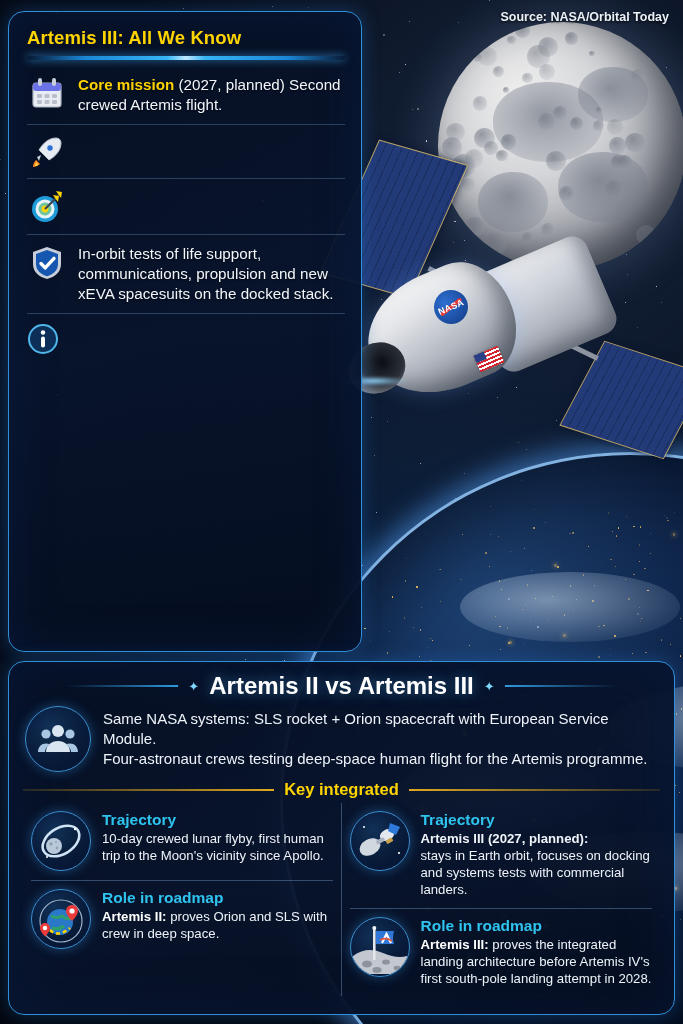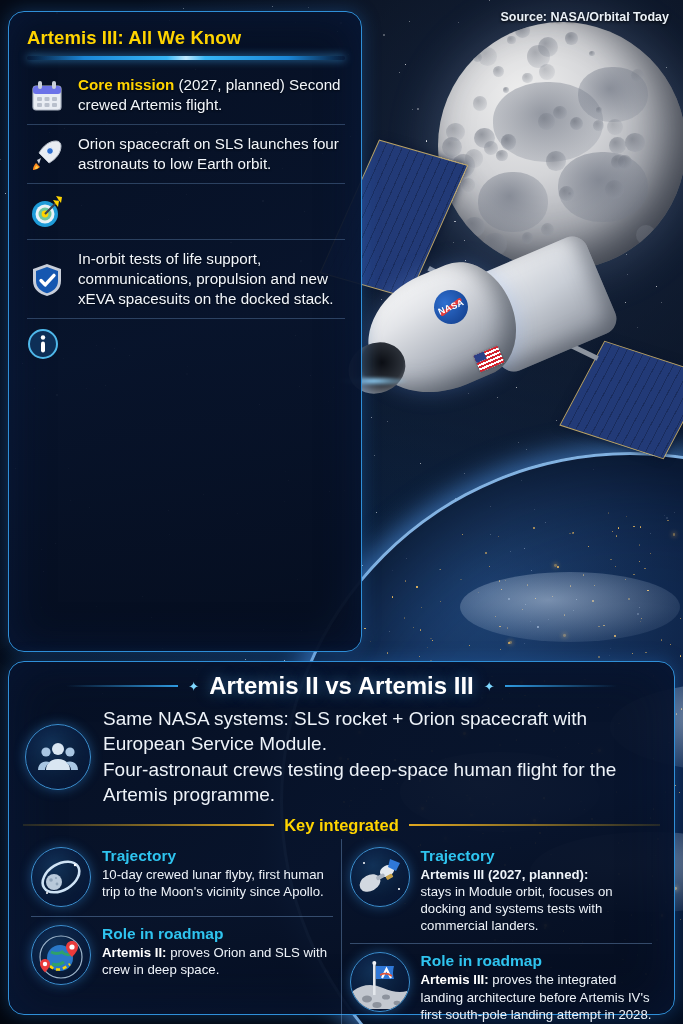--- a/index.html
+++ b/index.html
@@ -134,21 +134,21 @@
     border-radius:2px;
     box-shadow:0 0 9px rgba(70,180,255,.75);
   }
   .headline{
     color:#ffffff; font-size:30px; font-weight:bold; line-height:1.12;
     letter-spacing:-.3px;
     text-shadow:0 2px 6px rgba(0,0,0,.7);
   }
   .bullets{ margin-top:11px; }
   .bullet{
-    display:flex; gap:11px; align-items:center;
+    display:flex; gap:11px; align-items:flex-start;
     padding:9px 2px 9px 0;
     border-top:1px solid rgba(120,165,215,.32);
   }
   .bullet:first-child{ border-top:none; padding-top:4px; }
   .bullet .ico{ flex:0 0 auto; width:40px; display:flex; justify-content:center; padding-top:1px; }
   .bullet .txt{
     color:#f2f6fb; font-size:15.2px; line-height:1.32;
     text-shadow:0 1px 2px rgba(0,0,0,.6);
   }
   .hl-yellow{ color:#ffd400; font-weight:bold; }
@@ -170,21 +170,21 @@
     padding:8px 14px 8px 14px;
   }
   .sec-title-row{ display:flex; align-items:center; justify-content:center; gap:10px; margin-top:2px; }
   .sec-line{ height:2px; flex:0 0 112px; background:linear-gradient(90deg, rgba(30,120,200,0), #2f9ae0); }
   .sec-line.r{ background:linear-gradient(90deg, #2f9ae0, rgba(30,120,200,0)); }
   .spark{ color:#7fd8ff; font-size:13px; }
   .sec-title{ color:#fff; font-size:24px; font-weight:bold; text-shadow:0 0 14px rgba(90,190,255,.5); }
 
   .backbone{ display:flex; gap:12px; align-items:center; margin-top:6px; padding:0 2px; }
   .bb-text h4{ color:#2fc4ef; font-size:16.5px; font-weight:bold; margin-bottom:2px; }
-  .bb-text p{ color:#eef3f9; font-size:19px; line-height:1.34; }
+  .bb-text p{ color:#eef3f9; font-size:15px; line-height:1.34; }
 
   .keydiff-row{ display:flex; align-items:center; gap:10px; margin:8px 0 4px 0; }
   .kd-line{ flex:1 1 auto; height:2px; background:linear-gradient(90deg, rgba(200,160,20,.15), #e0a820); }
   .kd-line.r{ background:linear-gradient(90deg, #e0a820, rgba(200,160,20,.15)); }
   .kd-label{ color:#ffd400; font-size:16.5px; font-weight:bold; white-space:nowrap; }
 
   .grid{ display:flex; }
   .col{ flex:1 1 50%; padding:0 8px; }
   .col.left{ border-right:1px solid rgba(130,170,220,.38); }
   .cell{ display:flex; gap:11px; align-items:flex-start; padding:8px 0 9px 0; }
@@ -835,21 +835,20 @@
     <div class="bullet">
       <div class="ico">
         <svg width="34" height="34" viewBox="0 0 34 34">
           <path d="M26 3c-7 0-13 5-17 12l5 5 5 5c7-4 12-10 12-17 0-3-2-5-5-5z" fill="#e8ecf2" stroke="#b4bcc8" stroke-width="1"></path>
           <circle cx="20" cy="13" r="3.4" fill="#2f6fd0" stroke="#fff" stroke-width="1"></circle>
           <path d="M11 20l-4 2 2 4z" fill="#c9cfda"></path>
           <path d="M6 25c-2 2-3 5-3 7 2 0 5-1 7-3z" fill="#ff8b1f"></path>
           <path d="M6.5 27.5c-1 1-1.5 2.5-1.5 3.5 1 0 2.5-.5 3.5-1.5z" fill="#ffd04a"></path>
         </svg>
       </div>
-      <div class="txt">Orion spacecraft on SLS launches four astronauts to low Earth orbit.</div>
     </div>
 
     <div class="bullet">
       <div class="ico">
         <svg width="36" height="36" viewBox="0 0 36 36">
           <circle cx="16" cy="20" r="13" fill="#1e9bd8"></circle>
           <circle cx="16" cy="20" r="9.5" fill="#e9f2f7"></circle>
           <circle cx="16" cy="20" r="6.5" fill="#6ec6a0"></circle>
           <circle cx="16" cy="20" r="3.4" fill="#ffd400"></circle>
           <path d="M16 20 L31 5" stroke="#3b4250" stroke-width="2.2"></path>
@@ -970,21 +969,21 @@
             <rect x="22" y="24" width="9" height="4" rx="1.6" fill="#aab3c0" transform="rotate(-28 26 26)"></rect>
             <path d="M36 8 l10 4 -4 8 -8 -4z" fill="#2f78d8"></path>
             <rect x="32" y="24" width="7" height="4" rx="1" fill="#c8a24a" transform="rotate(-28 35 26)"></rect>
             <circle cx="45" cy="38" r="1.1" fill="#fff"></circle>
             <circle cx="10" cy="12" r="1" fill="#fff"></circle>
           </svg>
         </div>
         <div>
           <h5>Trajectory</h5>
           <p class="b-white">Artemis III (2027, planned):</p>
-          <p>stays in Module orbit, focuses on docking and systems tests with commercial landers.</p>
+          <p>stays in Earth orbit, focuses on docking and systems tests with commercial landers.</p>
         </div>
       </div>
 
       <div class="cell">
         <div class="circ-ico">
           <svg width="54" height="54" viewBox="0 0 54 54">
             <path d="M0 36 q14 -10 30 -3 q14 6 24 3 v22 H0z" fill="#c3c8d0"></path>
             <ellipse cx="14" cy="44" rx="5" ry="3.4" fill="#8d939d"></ellipse>
             <ellipse cx="33" cy="42" rx="4" ry="2.6" fill="#8d939d"></ellipse>
             <ellipse cx="24" cy="50" rx="4.6" ry="3" fill="#8d939d"></ellipse>

